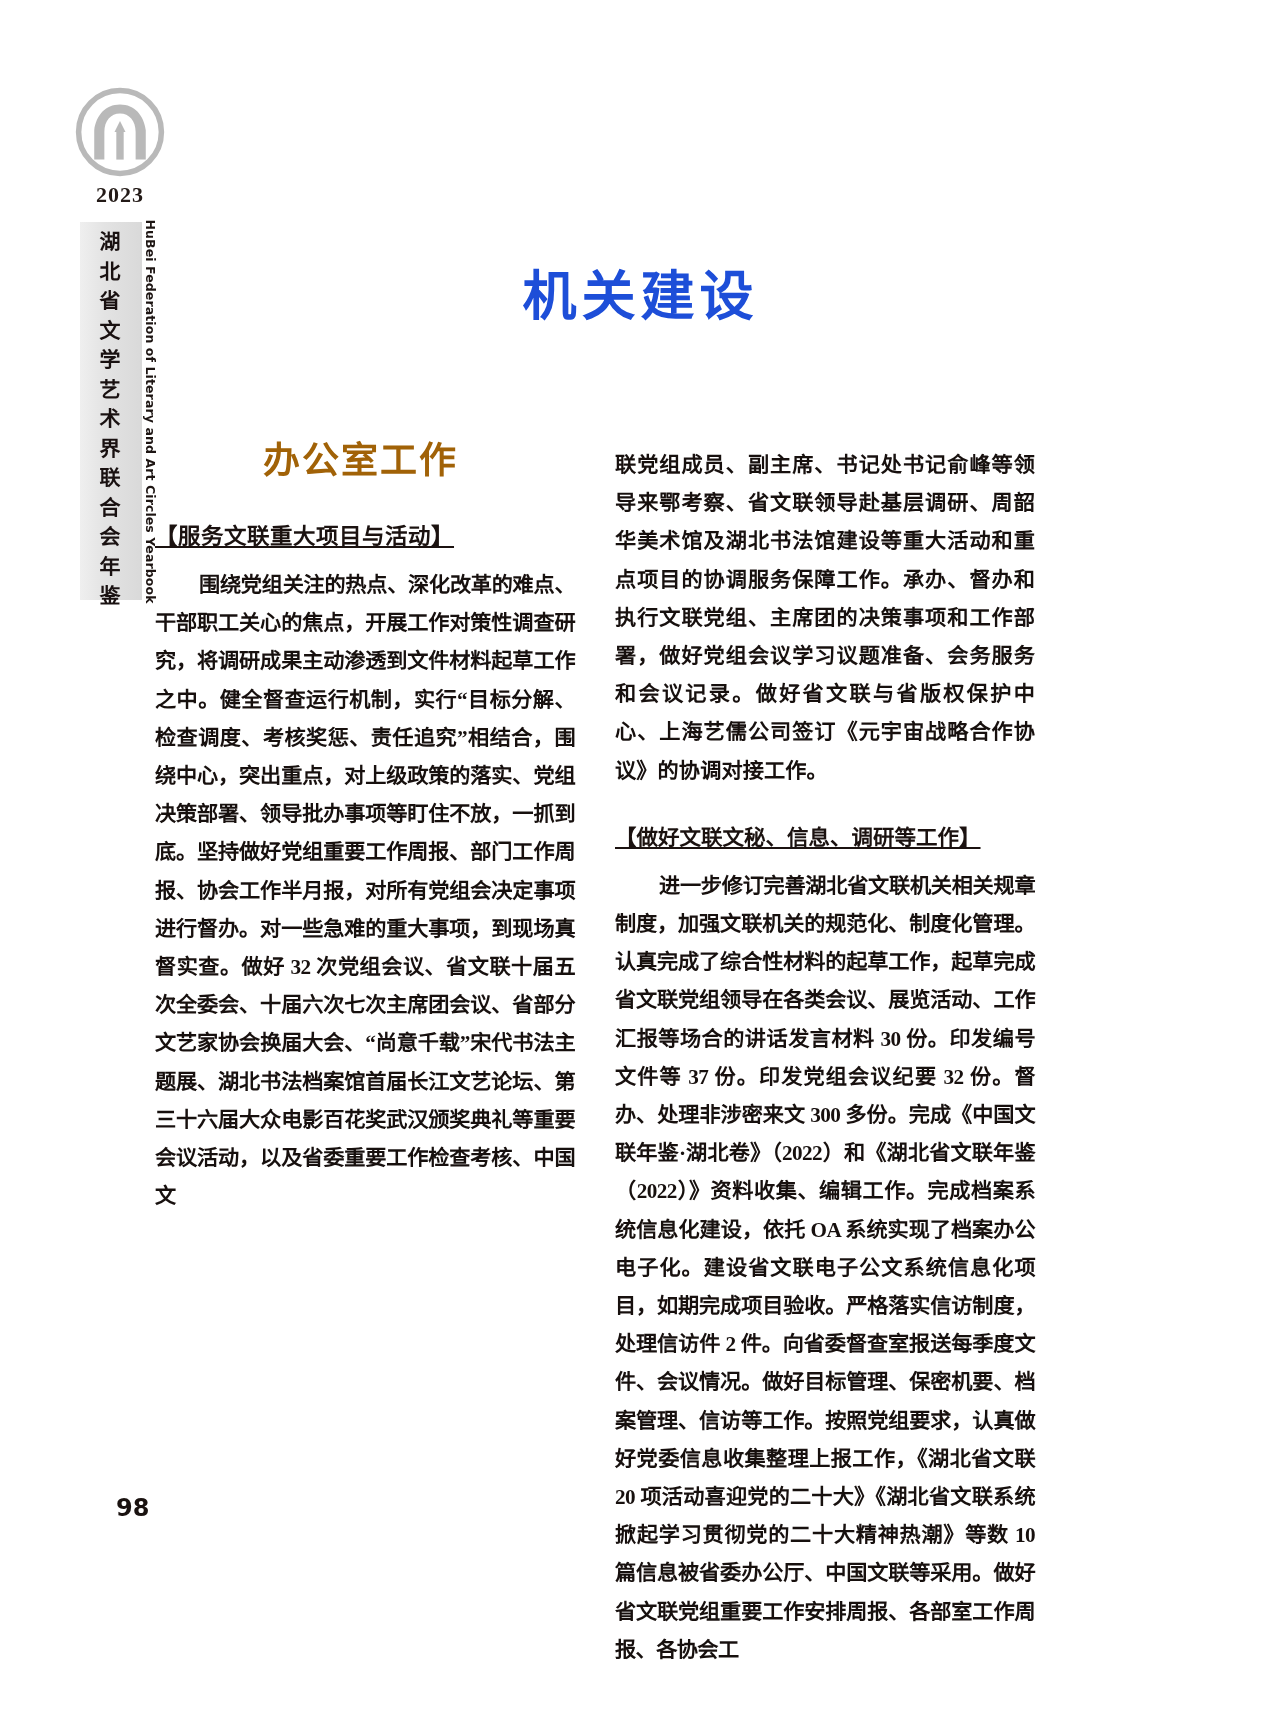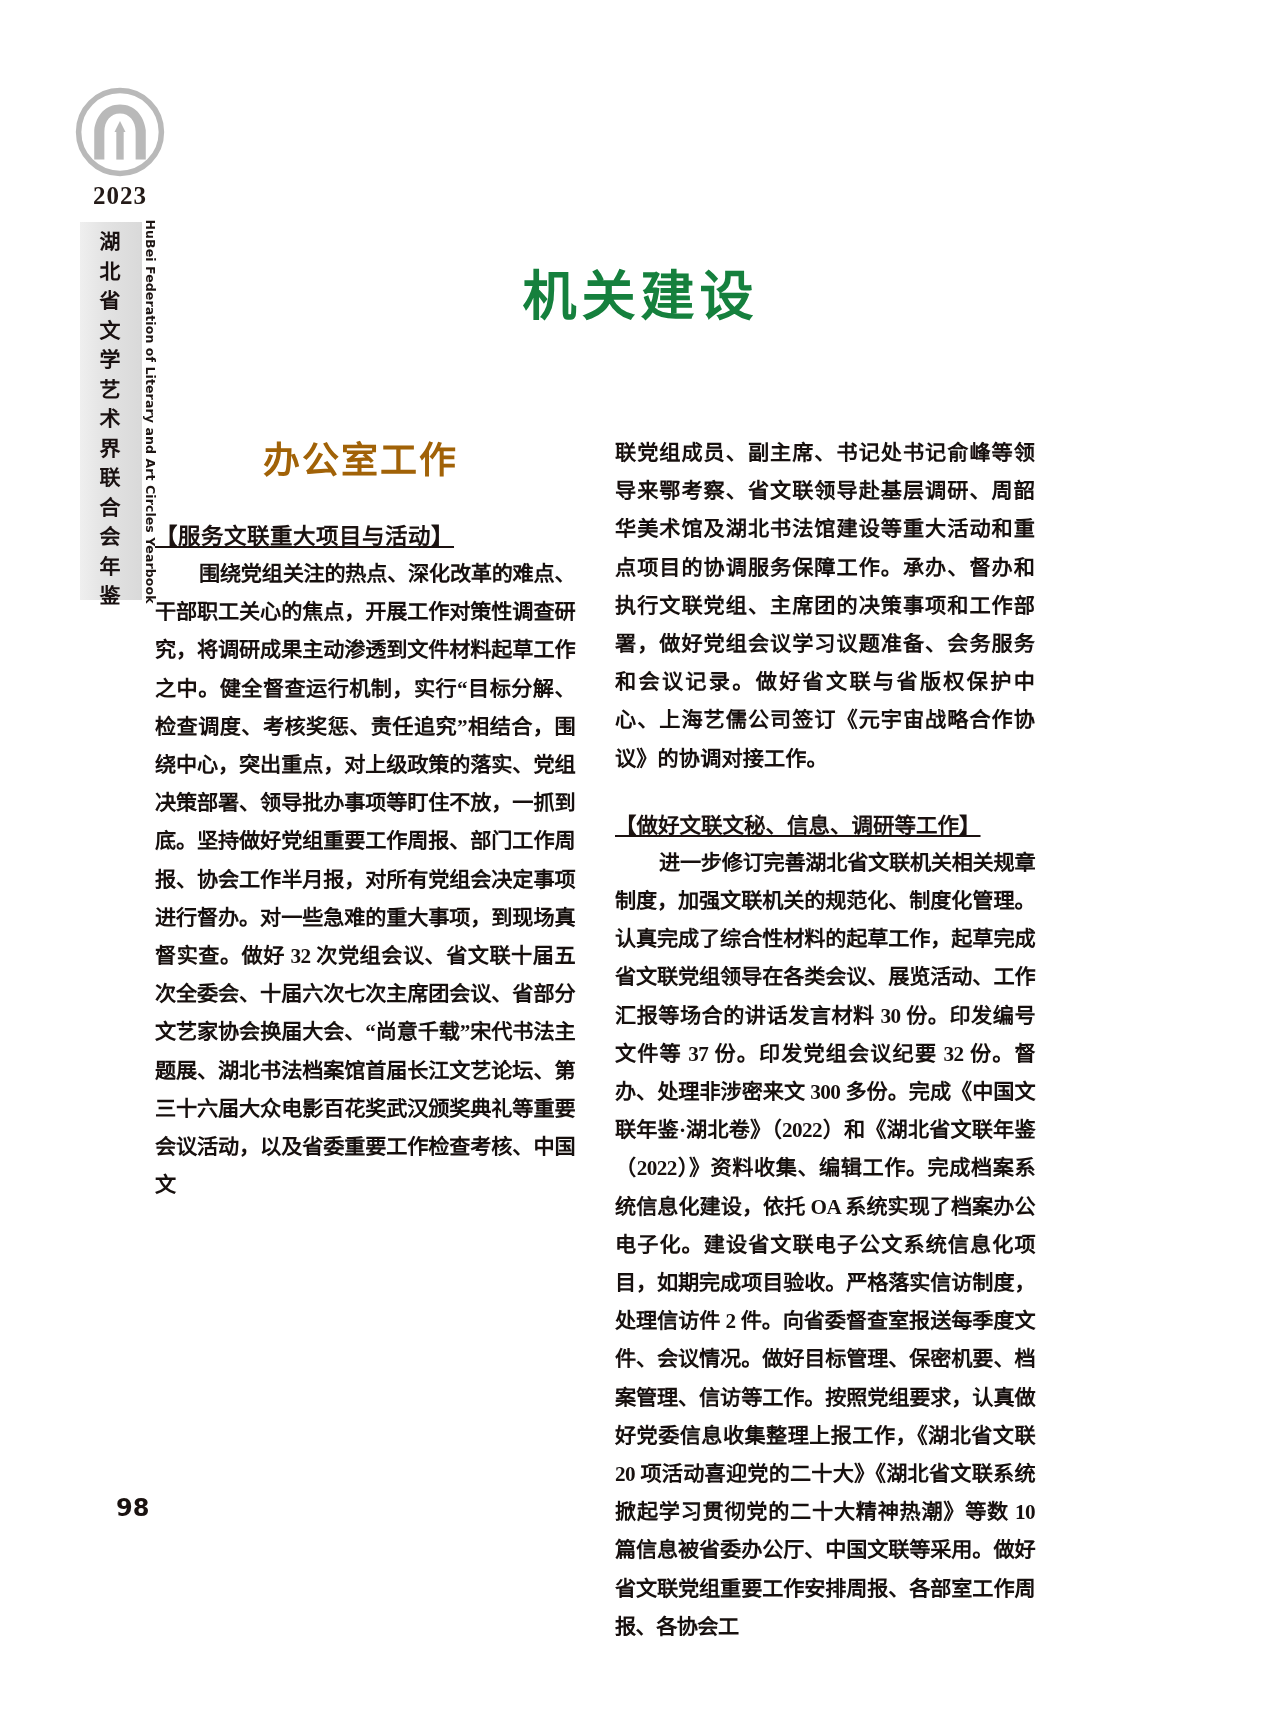--- a/index.html
+++ b/index.html
@@ -36,21 +36,21 @@
     height: 92px;
   }
   #logo-year {
     position: absolute;
     left: 8px;
     top: 96px;
     width: 100px;
     text-align: center;
     font-family: "Liberation Serif", "DejaVu Serif", serif;
     font-weight: bold;
-    font-size: 25px;
+    font-size: 22px;
     letter-spacing: 1px;
     color: #231a17;
   }
   #brand-bar {
     position: absolute;
     left: 18px;
     top: 136px;
     width: 62px;
     height: 378px;
     background: linear-gradient(to right, #efefef 0%, #e3e3e3 40%, #d9d9d9 100%);
@@ -102,21 +102,21 @@
   #main-title {
     position: absolute;
     left: 0;
     top: 216px;
     width: 1276px;
     text-align: center;
     font-family: "DejaVu Sans", sans-serif;
     font-weight: bold;
     font-size: 54px;
     letter-spacing: 5px;
-    color: #15803d;
+    color: #1d4ed8;
     text-indent: 5px;
   }
 
   
   .column {
     position: absolute;
     top: 430px;
     width: 420px;
   }
   #col-left  { left: 155px; }
@@ -138,21 +138,21 @@
     letter-spacing: 0.5px;
     color: #1b1210;
     margin: 30px 0 5px 0;
     text-align: justify;
     text-align-last: left;
     white-space: nowrap;
     text-decoration: underline;
   }
 
   p.body {
-    margin: 4px 0 0 0;
+    margin: 16px 0 0 0;
     font-family: "Liberation Serif", "DejaVu Serif", serif;
     font-weight: bold;
     font-size: 21.2px;
     line-height: 38.2px;
     text-align: justify;
     text-justify: inter-character;
     text-align-last: left;
     letter-spacing: 0.1px;
     color: #17100e;
     text-indent: 44px;

